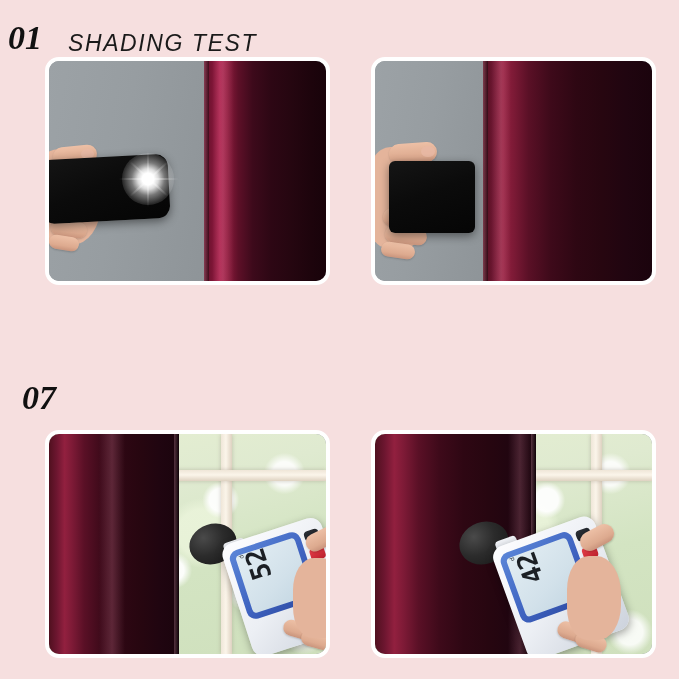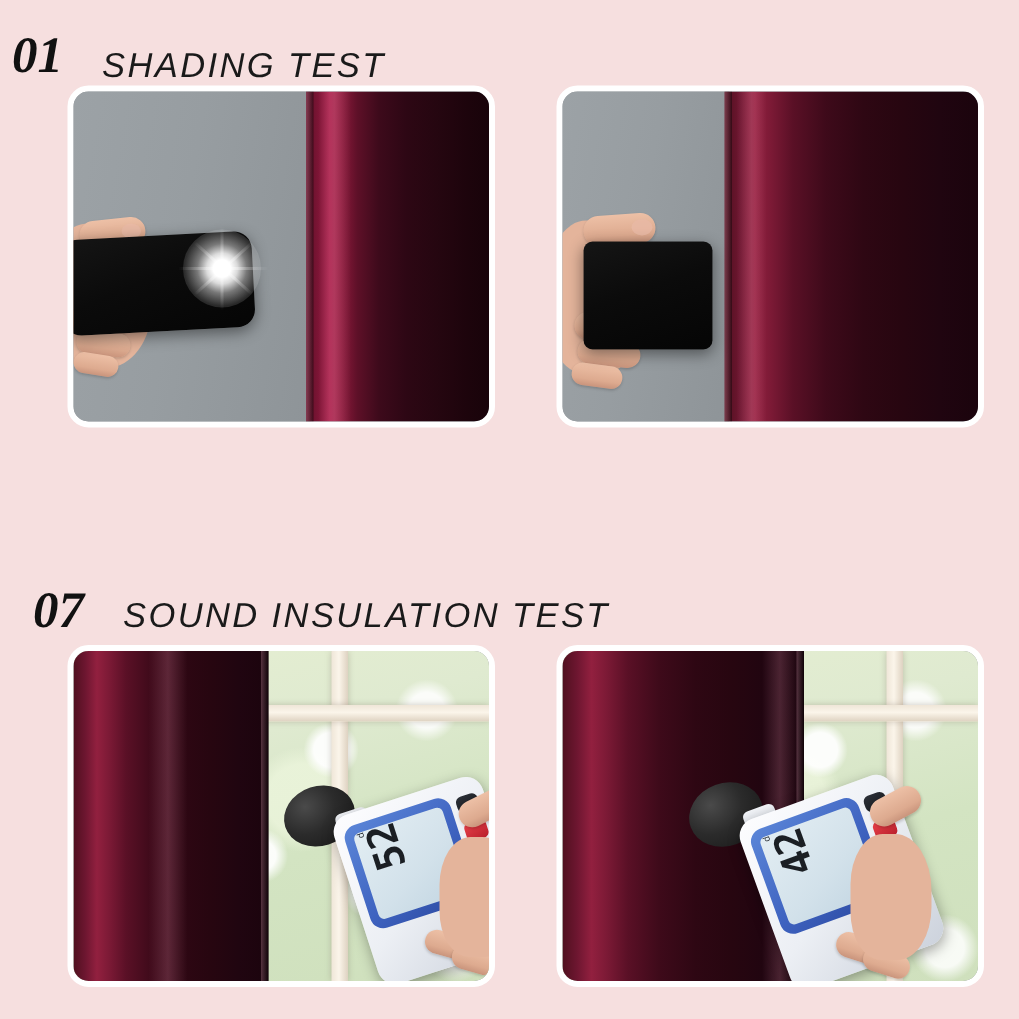--- a/index.html
+++ b/index.html
@@ -303,21 +303,20 @@
       <div class="finger" style="left:6px; top:182px; width:34px; height:15px; transform:rotate(8deg);"></div>
       <div class="nail" style="left:46px; top:85px; width:14px; height:11px;"></div>
 
       <div class="phone" style="left:14px; top:100px; width:86px; height:72px; border-radius:6px;"></div>
     </div>
   </div>
 
 
   <div class="sec-head" style="left:22px; top:379px;">
     <span class="sec-num">07</span>
-    <span class="sec-label">SOUND INSULATION TEST</span>
   </div>
 
   <div class="panel" style="left:45px; top:430px; width:285px; height:228px;">
     <div class="panel-inner">
 
       <div class="foliage" style="left:0; right:0;"></div>
       <div class="mullion-v" style="left:172px; top:0; width:11px; bottom:0;"></div>
       <div class="mullion-h" style="left:118px; right:0; top:36px; height:11px;"></div>
 
       <div class="curtain soft" style="left:0; width:47%;"></div>

